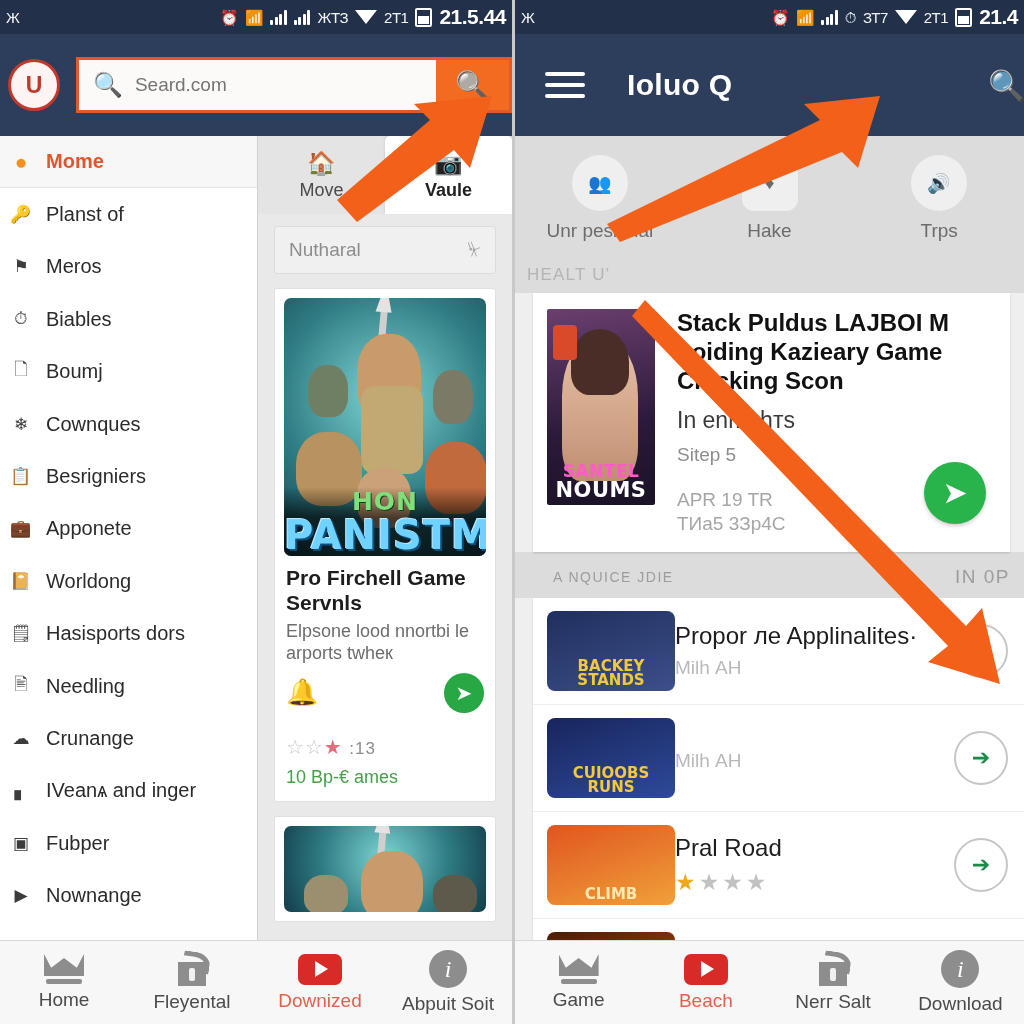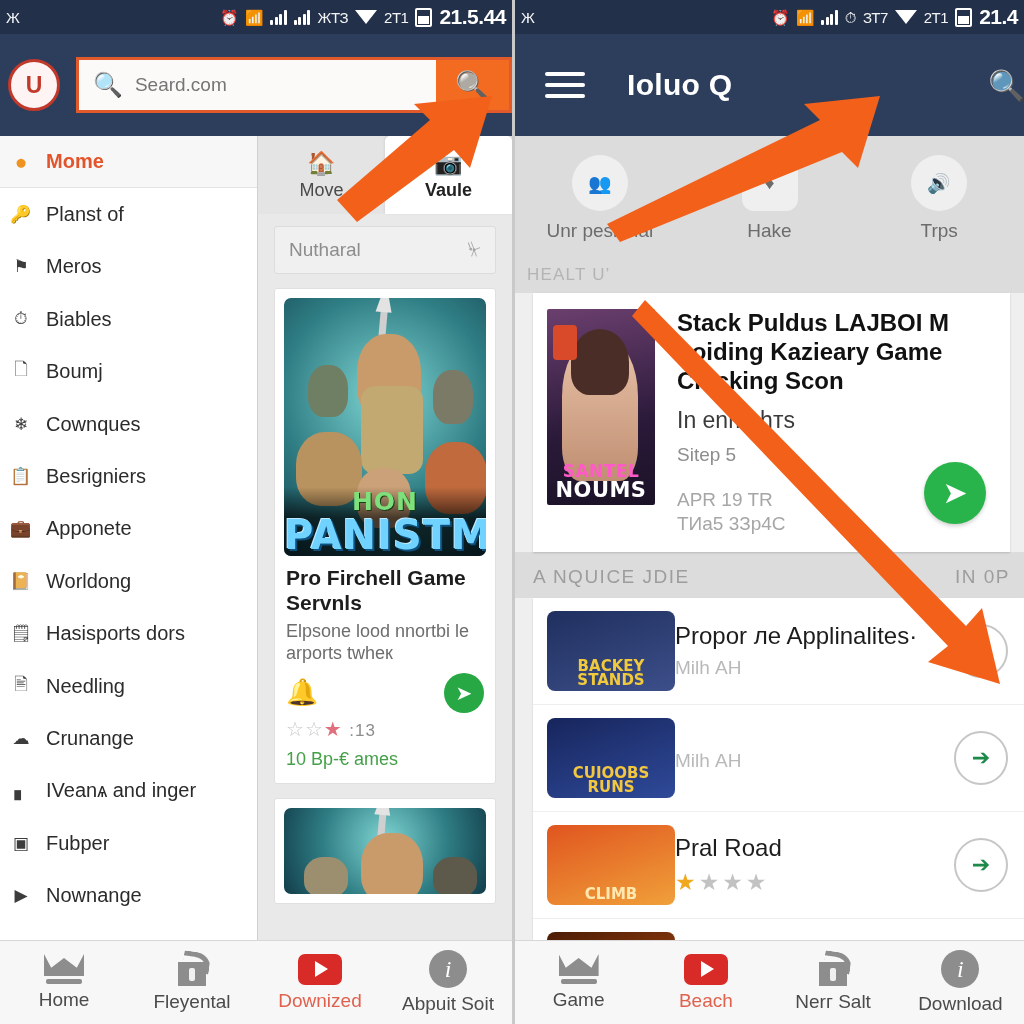--- a/index.html
+++ b/index.html
@@ -89,21 +89,21 @@
     text-shadow:1px 1px 0 #1a3a1a; font-family:"DejaVu Sans", sans-serif; }
   .pt-bot { font-size:40px; font-weight:bold; letter-spacing:1px; line-height:.95;
     color:#6fd2ff; text-shadow:2px 2px 0 #0d4f7d, -1px -1px 0 #bfeaff;
     font-family:"DejaVu Sans", sans-serif; }
   .gcard h3 { font-size:21px; color:#1d1d1d; line-height:1.18; margin:10px 2px 4px; }
   .gcard p { font-size:18px; color:#6d6d6d; line-height:1.25; margin:0 2px; }
   .gcard-row { display:flex; align-items:center; margin:8px 2px 0; }
   .bell { font-size:26px; color:#f2b719; }
   .gobtn { margin-left:auto; width:40px; height:40px; border-radius:50%; background:#27a844;
     color:#fff; display:flex; align-items:center; justify-content:center; font-size:20px; }
-  .stars { margin:4px 2px 0; font-size:20px; color:#c9c9c9; letter-spacing:1px; }
+  .stars { margin:22px 2px 0; font-size:20px; color:#c9c9c9; letter-spacing:1px; }
   .stars .on { color:#e0707d; }
   .stars .num { color:#8d8d8d; font-size:17px; }
   .gcard .green { margin:8px 2px 4px; font-size:18px; color:#45a049; }
 
   
   .r-appbar { height:102px; background:#2c3e5c; display:flex; align-items:center;
     padding:0 12px 0 30px; gap:42px; color:#fff; }
   .burger { width:40px; }
   .burger i { display:block; height:4px; background:#fff; margin:7px 0; border-radius:2px; }
   .r-title { font-size:30px; font-weight:bold; letter-spacing:.3px; }
@@ -131,21 +131,21 @@
   .feat-txt { padding-left:22px; flex:1; }
   .feat-txt h2 { font-size:24px; color:#111; line-height:1.2; }
   .feat-sub { font-size:23px; color:#3a3a3a; margin-top:12px; }
   .feat-step { font-size:19px; color:#8d8d8d; margin-top:10px; }
   .feat-date { font-size:19px; color:#a6a6a6; margin-top:22px; line-height:1.25; }
   .feat-go { position:absolute; right:24px; bottom:28px; width:62px; height:62px;
     border-radius:50%; background:#28b34b; color:#fff; display:flex; align-items:center;
     justify-content:center; font-size:30px; box-shadow:0 2px 4px rgba(0,0,0,.2); }
 
   .list-head { display:flex; align-items:center; padding:14px 14px 10px 18px; background:#dcdcdc; }
-  .list-head .lh-l { font-size:19px; color:#9d9d9d; letter-spacing:1.5px; }
+  .list-head .lh-l { font-size:14px; color:#9d9d9d; letter-spacing:1.5px;margin-left:20px; }
   .list-head .lh-r { margin-left:auto; font-size:19px; color:#9d9d9d; letter-spacing:1.5px; }
 
   .applist { margin:0 0 0 18px; background:#fff; box-shadow:0 1px 2px rgba(0,0,0,.14); }
   .approw { display:flex; align-items:center; padding:13px 16px 13px 14px;
     border-bottom:1px solid #eee; }
   .app-ic { width:128px; height:80px; flex:none; border-radius:8px; overflow:hidden;
     position:relative; display:flex; align-items:flex-end; justify-content:center; }
   .app-ic span { font-family:"DejaVu Sans", sans-serif; font-weight:bold; font-size:15px;
     line-height:.98; text-align:center; padding-bottom:3px; }
   .app-txt { flex:1; }

